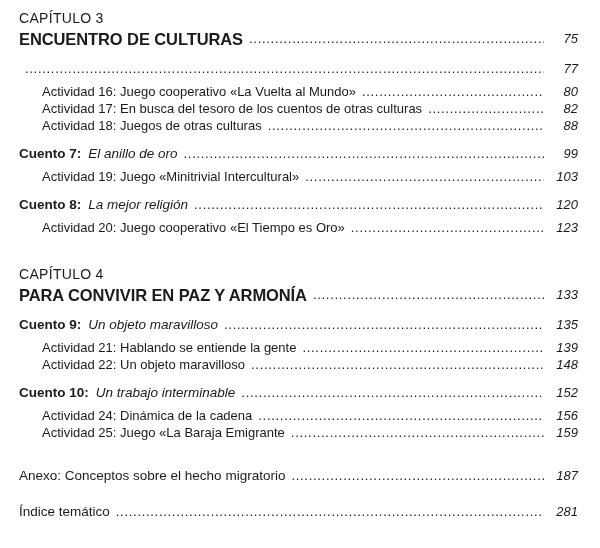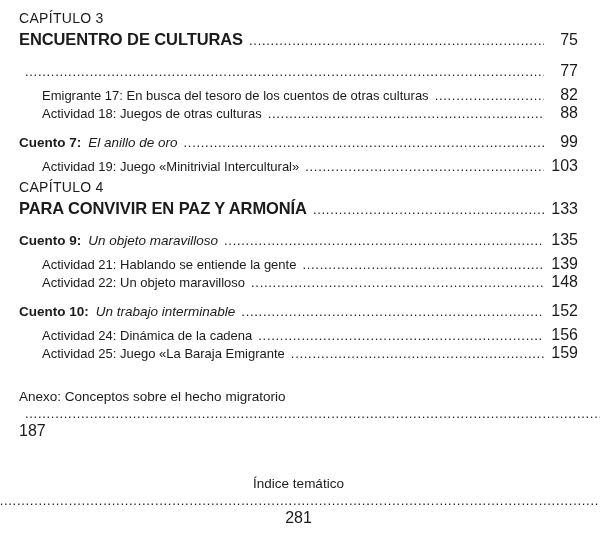--- a/index.html
+++ b/index.html
@@ -26,32 +26,33 @@
     letter-spacing: 0.7px;
     padding-left: 6px;
   }
   .leader::after {
     content: "..........................................................................................................................................................................";
   }
 
   .page {
     flex: 0 0 34px;
     text-align: right;
-    font-size: 16px;
+    font-size: 13px;
     white-space: nowrap;
+    font-style: italic;
   }
 
   .kicker {
     font-size: 14px;
     line-height: 12px;
     letter-spacing: 0.3px;
     margin-bottom: 5px;
   }
 
-  .heading { line-height: 20px; }
+  .heading { line-height: 20px; align-items: center; }
   .ch-title {
     font-size: 16.5px;
     font-weight: 700;
     letter-spacing: -0.1px;
     white-space: nowrap;
   }
 
   .cuento {
     line-height: 17px;
     font-size: 13.5px;
@@ -60,23 +61,23 @@
   .cuento .label, .extra .label, .activity .label { white-space: nowrap; }
   .cuento .b { font-weight: 700; }
   .cuento .i { font-style: italic; margin-left: 7px; }
 
   .activity {
     line-height: 17px;
     font-size: 13px;
     padding-left: 23px;
   }
 
-  .chapter + .chapter { margin-top: 6px; }
-
-  .extra { line-height: 17px; font-size: 13.5px; flex-direction: column; }
+  .chapter + .chapter { margin-top: 32px; }
+
+  .extra { line-height: 17px; font-size: 13.5px; }
   .anexo { margin-top: 26px; }
   .indice { margin-top: 19px; align-items: center; }
 </style>
 </head>
 <body>
 
 <main>
 
   <section class="chapter">
     <div class="kicker">CAPÍTULO 3</div>
@@ -86,21 +87,26 @@
       <span class="leader"></span>
       <span class="page">75</span>
     </div>
 
     <div class="row cuento">
       <span class="leader"></span>
       <span class="page">77</span>
     </div>
 
     <div class="row activity">
-      <span class="label">Emigrante 17: En busca del tesoro de los cuentos de otras culturas</span>
+      <span class="label">Actividad 16: Juego cooperativo «La Vuelta al Mundo»</span>
+      <span class="leader"></span>
+      <span class="page">80</span>
+    </div>
+    <div class="row activity">
+      <span class="label">Actividad 17: En busca del tesoro de los cuentos de otras culturas</span>
       <span class="leader"></span>
       <span class="page">82</span>
     </div>
     <div class="row activity">
       <span class="label">Actividad 18: Juegos de otras culturas</span>
       <span class="leader"></span>
       <span class="page">88</span>
     </div>
 
     <div class="row cuento">
@@ -110,21 +116,33 @@
       <span class="leader"></span>
       <span class="page">99</span>
     </div>
 
     <div class="row activity">
       <span class="label">Actividad 19: Juego «Minitrivial Intercultural»</span>
       <span class="leader"></span>
       <span class="page">103</span>
     </div>
 
-
+    <div class="row cuento">
+      <span class="label">
+        <span class="b">Cuento 8:</span><span class="i">La mejor religión</span>
+      </span>
+      <span class="leader"></span>
+      <span class="page">120</span>
+    </div>
+
+    <div class="row activity">
+      <span class="label">Actividad 20: Juego cooperativo «El Tiempo es Oro»</span>
+      <span class="leader"></span>
+      <span class="page">123</span>
+    </div>
   </section>
 
   <section class="chapter">
     <div class="kicker">CAPÍTULO 4</div>
 
     <div class="row heading">
       <span class="ch-title">PARA CONVIVIR EN PAZ Y ARMONÍA</span>
       <span class="leader"></span>
       <span class="page">133</span>
     </div>

